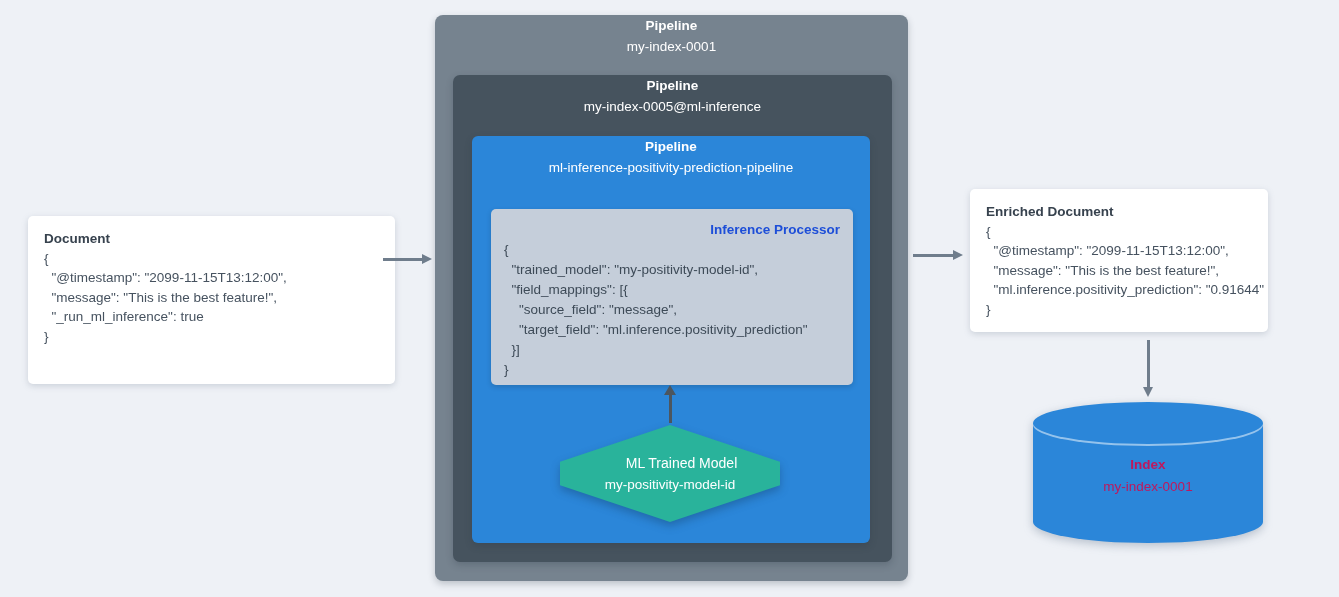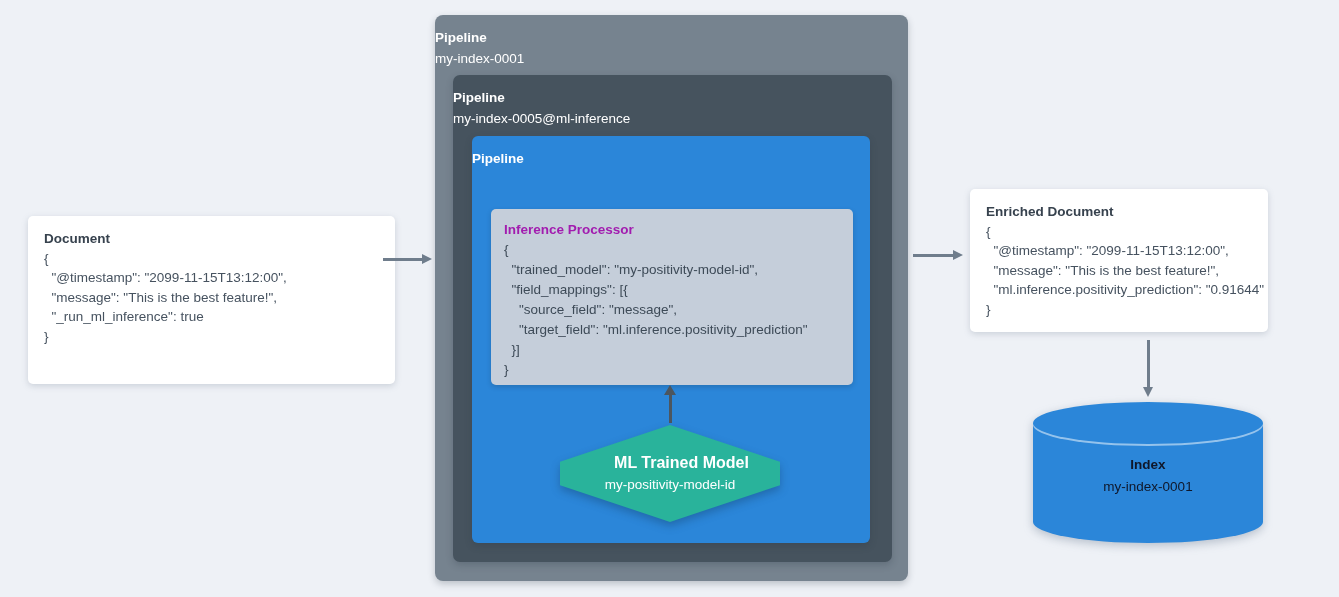--- a/index.html
+++ b/index.html
@@ -21,42 +21,43 @@
     color:#46525F;
     font-size:13.5px;
     line-height:19.6px;
   }
   .card-title { font-weight:bold; color:#37424E; }
   .code-line { white-space:pre; }
 
   
   .pbox { border-radius:8px; box-shadow:0 3px 7px rgba(40,50,65,.25); }
   .pbox-header {
+    text-align:center;
     color:#FFFFFF;
     font-size:13.5px;
     line-height:21px;
-    padding-top:12px;
+    padding-top:0;
   }
   .pbox-label { font-weight:bold; }
 
   #outer-pipeline { left:435px; top:15px; width:473px; height:566px; background:#76838F; }
   #ml-pipeline    { left:453px; top:75px; width:439px; height:487px; background:#46535E; border-radius:7px; }
   #inner-pipeline { left:472px; top:136px; width:398px; height:407px; background:#2B86D9; border-radius:6px; }
 
   
   #inference-processor {
     left:491px; top:209px; width:362px; height:176px;
     background:#C5CEDA; border-radius:5px;
     box-shadow:0 2px 5px rgba(20,40,60,.22);
     padding:11px 13px;
     color:#3D4A57;
     font-size:13.5px;
     line-height:20px;
   }
-  #inference-processor .card-title { color:#a21caf; }
+  #inference-processor .card-title { color:#1d4ed8;text-align:right; }
 
   
   .arrow-right { height:2.5px; background:#6F7D8C; }
   .arrow-right::after {
     content:""; position:absolute; right:-9px; top:-4.2px;
     border-left:10px solid #6F7D8C;
     border-top:5.5px solid transparent; border-bottom:5.5px solid transparent;
   }
   .arrow-down { width:2.5px; background:#6F7D8C; }
   .arrow-down::after {
@@ -73,39 +74,39 @@
 
   
   #ml-model-wrap { left:560px; top:425px; width:220px; height:97px; filter:drop-shadow(0 4px 4px rgba(10,40,70,.30)); }
   #ml-model {
     width:100%; height:100%;
     background:#29B39B;
     clip-path:polygon(50% 0%, 100% 38%, 100% 62%, 50% 100%, 0% 62%, 0% 38%);
     display:flex; flex-direction:column; justify-content:center; align-items:center;
     color:#FFFFFF; font-size:13.5px; line-height:22px;
   }
-  #ml-model .hex-title { font-weight:bold; font-size:16px;margin-left:23px; }
+  #ml-model .hex-title { font-weight:normal; font-size:14px;margin-left:23px; }
 
   
   #index-cylinder { left:1033px; top:402px; width:230px; height:141px; filter:drop-shadow(0 3px 5px rgba(80,100,125,.35)); }
   .cyl-top {
     position:absolute; left:0; top:0; width:230px; height:42px;
     background:#2B86D9; border-radius:50%;
     box-shadow:0 2px 0 rgba(255,255,255,.5);
     z-index:2;
   }
   .cyl-body {
     position:absolute; left:0; top:21px; width:230px; height:120px;
     background:#2B86D9;
     border-radius:0 0 115px 115px / 0 0 21px 21px;
     z-index:1;
   }
   .cyl-text {
     position:absolute; left:0; top:52px; width:100%;
-    text-align:center; color:#0f172a; font-size:13.5px; line-height:22px;
+    text-align:center; color:#be185d; font-size:13.5px; line-height:22px;
     z-index:3;
   }
   .cyl-title { font-weight:bold; }
 </style>
 </head>
 <body>
 
 <div class="abs card" style="left:28px; top:180px; width:367px; height:168px;margin-top:36px;">
   <div class="card-title">Document</div>
   <div class="code-line">{</div>
@@ -127,20 +128,21 @@
 <div class="abs pbox" id="ml-pipeline">
   <div class="pbox-header">
     <div class="pbox-label">Pipeline</div>
     <div class="pbox-name">my-index-0005@ml-inference</div>
   </div>
 </div>
 
 <div class="abs pbox" id="inner-pipeline">
   <div class="pbox-header">
     <div class="pbox-label">Pipeline</div>
+    <div class="pbox-name">ml-inference-positivity-prediction-pipeline</div>
   </div>
 </div>
 
 <div class="abs" id="inference-processor">
   <div class="card-title">Inference Processor</div>
   <div class="code-line">{</div>
   <div class="code-line">  "trained_model": "my-positivity-model-id",</div>
   <div class="code-line">  "field_mappings": [{</div>
   <div class="code-line">    "source_field": "message",</div>
   <div class="code-line">    "target_field": "ml.inference.positivity_prediction"</div>

